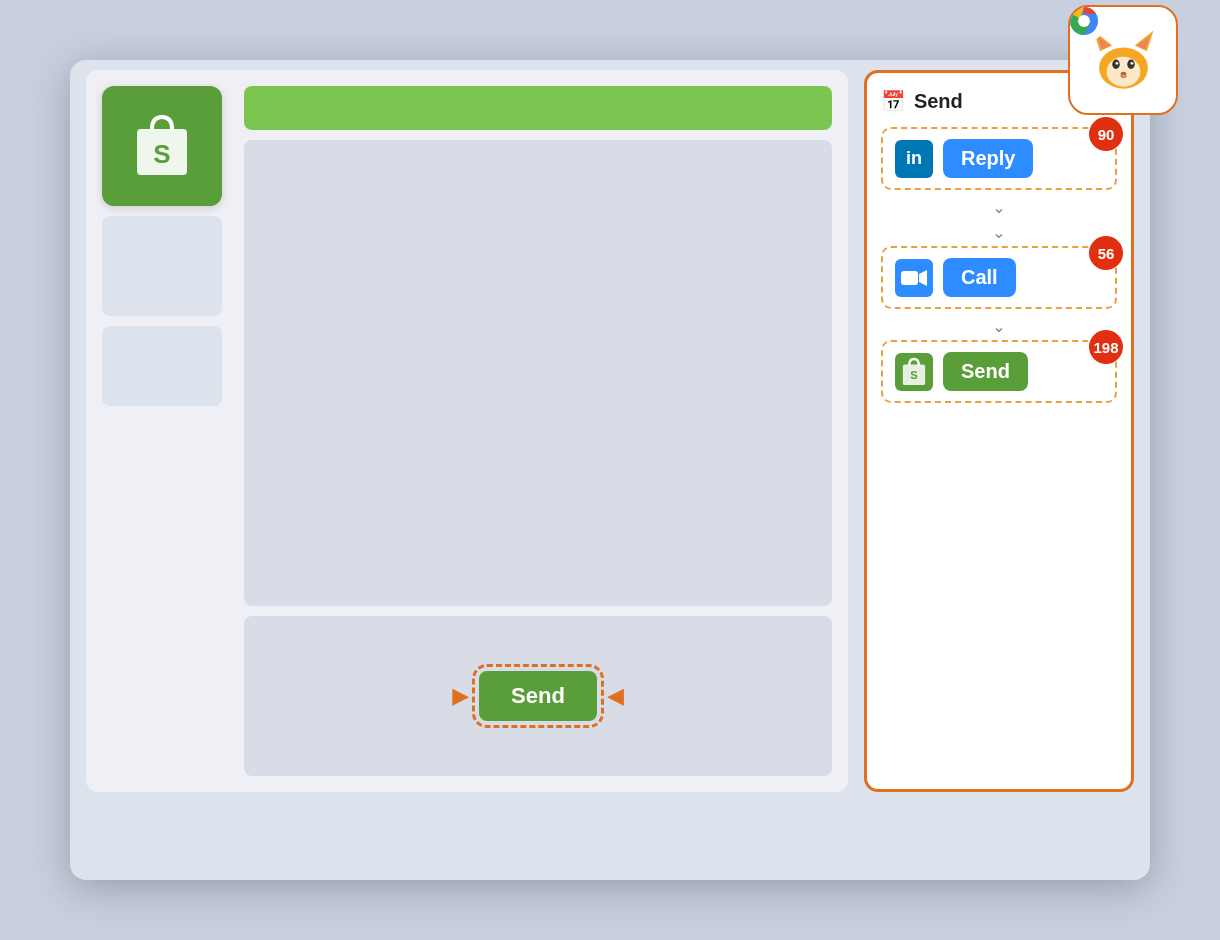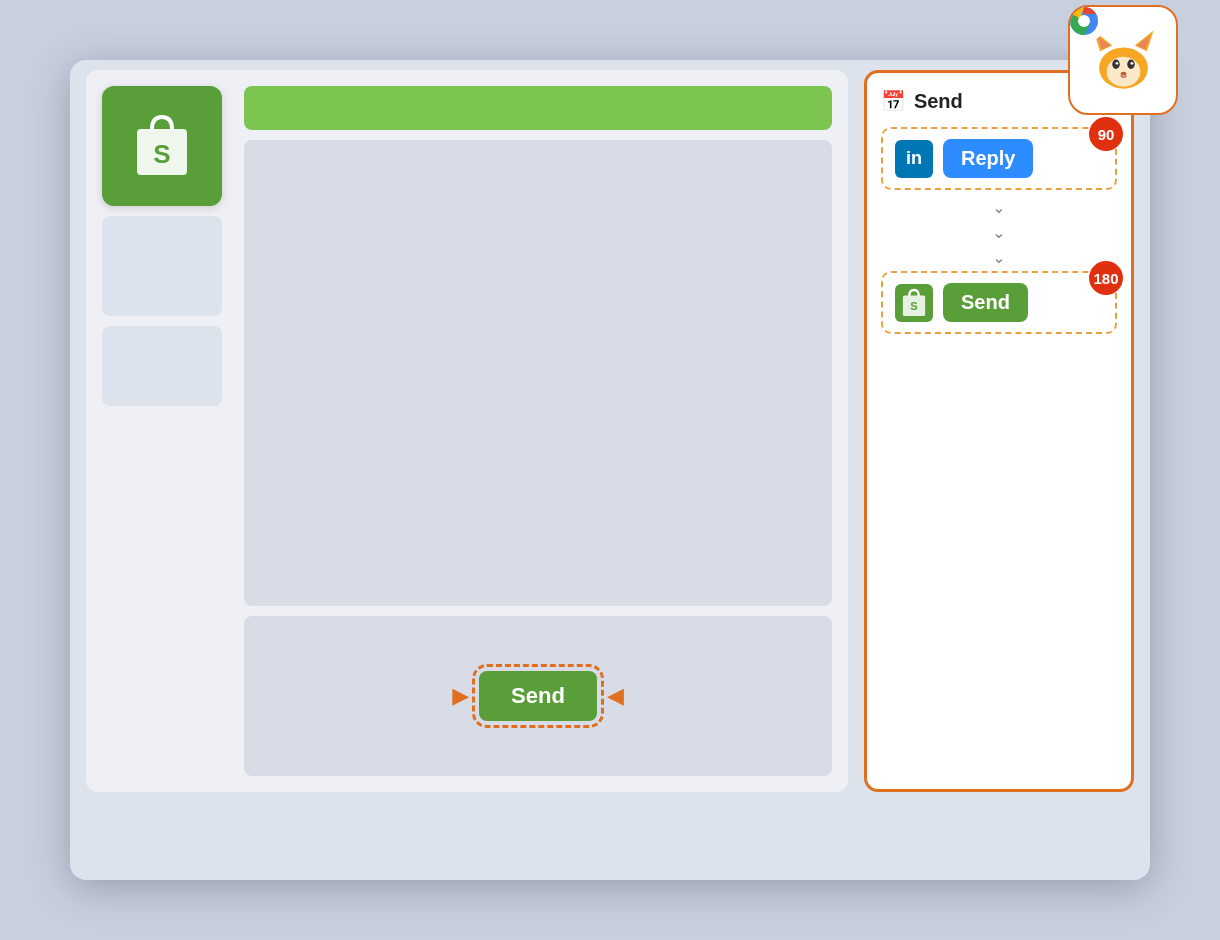--- a/index.html
+++ b/index.html
@@ -369,25 +369,36 @@
           <span class="linkedin-in">in</span>
         </div>
         <button class="action-label label-reply">Reply</button>
       </div>
 
       <div class="arrow-down">⌄</div>
 
 
       <div class="arrow-down">⌄</div>
 
+      <div class="action-item">
+        <div class="badge">56</div>
+        <div class="action-icon icon-zoom">
+
+          <svg viewBox="0 0 28 22" width="28" height="22">
+            <rect x="1" y="4" width="17" height="14" rx="3" fill="white"></rect>
+            <polygon points="19,7 27,3 27,19 19,15" fill="white"></polygon>
+          </svg>
+        </div>
+        <button class="action-label label-call">Call</button>
+      </div>
 
       <div class="arrow-down">⌄</div>
 
       <div class="action-item">
-        <div class="badge">180</div>
+        <div class="badge">198</div>
         <div class="action-icon icon-shopify">
           <svg viewBox="0 0 28 32" width="26" height="30">
             <rect x="2" y="8" width="24" height="22" rx="2" fill="white" opacity="0.85"></rect>
             <path d="M9 8 Q9 2 14 2 Q19 2 19 8" stroke="white" stroke-width="2.5" fill="none" stroke-linecap="round"></path>
             <text x="14" y="24" text-anchor="middle" font-size="12" font-weight="900" fill="#5a9e3a">S</text>
           </svg>
         </div>
         <button class="action-label label-send">Send</button>
       </div>
 

